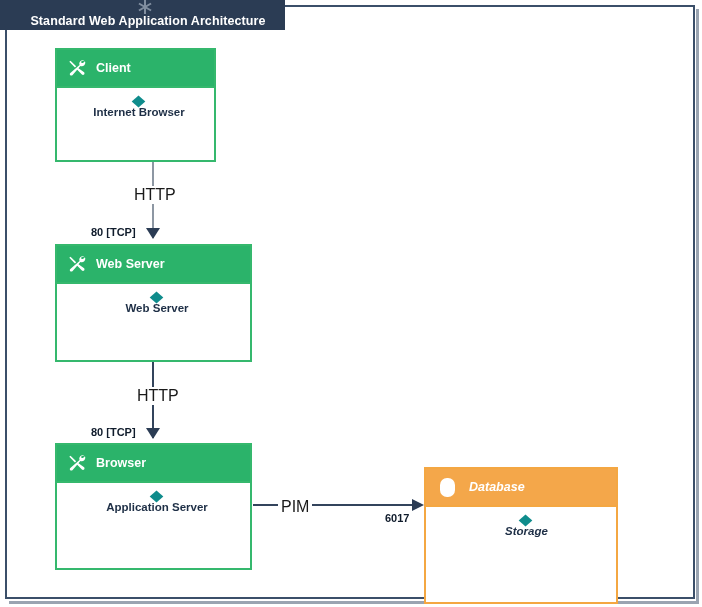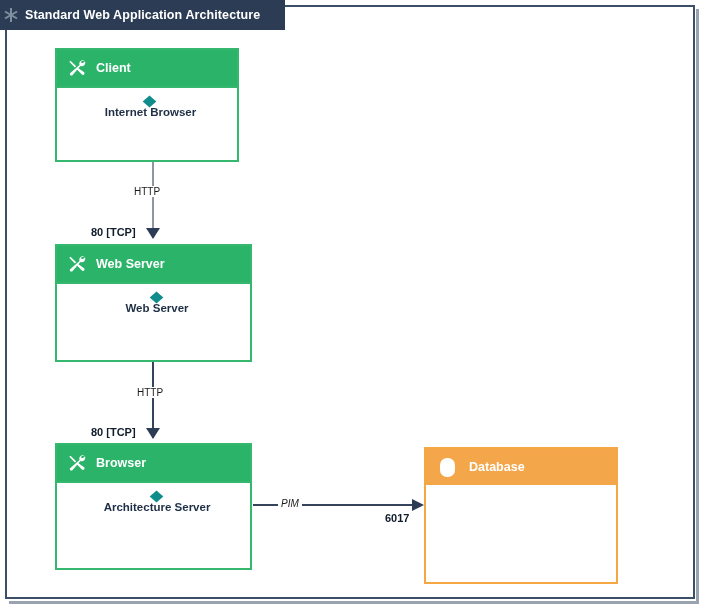--- a/index.html
+++ b/index.html
@@ -49,20 +49,21 @@
     left: 0px;
     top: 0px;
     width: 285px;
     height: 30px;
     background: #2b3c54;
     display: flex;
     align-items: center;
     padding-left: 4px;
     box-sizing: border-box;
     z-index: 20;
+    flex-direction: column;
   }
   #title-bar .title-text {
     color: #ffffff;
     font-size: 12.5px;
     font-weight: bold;
     letter-spacing: 0.1px;
     margin-left: 7px;
     white-space: nowrap;
   }
   .snow-icon {
@@ -182,21 +183,21 @@
   }
   .arrow-right {
     position: absolute;
     width: 0; height: 0;
     border-top: 6px solid transparent;
     border-bottom: 6px solid transparent;
     z-index: 6;
   }
   .conn-label {
     position: absolute;
-    font-size: 10px;
+    font-size: 16px;
     color: #1a1a1a;
     white-space: nowrap;
     z-index: 7;
     background: #ffffff;
     padding: 0 3px;
   }
   .conn-label.bold {
     font-weight: bold;
     color: #101c2c;
     font-size: 11px;
@@ -223,24 +224,24 @@
 <div class="conn-label" style="left:131px; top:186px;">HTTP</div>
 <div class="conn-label bold" style="left:88px; top:226px;">80 [TCP]</div>
 
 <div class="conn-line-v" style="left:152px; top:361px; height:77px; background:#33445c;"></div>
 <div class="arrow-down" style="left:146px; top:428px; border-top:11px solid #2b3c54;"></div>
 <div class="conn-label" style="left:134px; top:387px;">HTTP</div>
 <div class="conn-label bold" style="left:88px; top:426px;">80 [TCP]</div>
 
 <div class="conn-line-h" style="left:253px; top:504px; width:167px; background:#33445c;"></div>
 <div class="arrow-right" style="left:412px; top:499px; border-left:12px solid #2b3c54;"></div>
-<div class="conn-label" style="left:278px; top:498px;font-style:italic;">PIM</div>
+<div class="conn-label" style="left:278px; top:498px;">PIM</div>
 <div class="conn-label bold" style="left:382px; top:512px;">6017</div>
 
-<div class="node green" style="left:55px; top:48px; width:184px; height:114px;">
+<div class="node green" style="left:55px; top:48px; width:161px; height:114px;">
   <div class="node-header">
     <span class="tools-icon">
       <svg width="20" height="20" viewBox="0 0 24 24">
         <path d="M4.2 3.2 L2.8 4.6 L9.5 11.3 L11.0 9.8 Z" fill="#ffffff"></path>
         <path d="M12.6 11.4 L11.1 12.9 L17.9 19.8 C18.6 20.5 19.8 20.5 20.5 19.8 C21.2 19.1 21.2 17.9 20.5 17.2 Z" fill="#ffffff"></path>
         <path d="M20.8 3.1 C19.2 2.2 17.2 2.5 15.9 3.8 C14.7 5.1 14.4 6.9 15.1 8.4 L4.0 18.0 C3.2 18.7 3.2 19.9 3.9 20.6 C4.6 21.3 5.8 21.3 6.5 20.6 L16.1 9.5 C17.6 10.2 19.4 9.9 20.7 8.6 C22.0 7.3 22.3 5.4 21.5 3.8 L19.2 6.1 L17.3 5.9 L17.1 4.0 Z" fill="#ffffff"></path>
       </svg>
     </span>
     <span class="node-title">Client</span>
   </div>
@@ -278,23 +279,29 @@
         <path d="M4.2 3.2 L2.8 4.6 L9.5 11.3 L11.0 9.8 Z" fill="#ffffff"></path>
         <path d="M12.6 11.4 L11.1 12.9 L17.9 19.8 C18.6 20.5 19.8 20.5 20.5 19.8 C21.2 19.1 21.2 17.9 20.5 17.2 Z" fill="#ffffff"></path>
         <path d="M20.8 3.1 C19.2 2.2 17.2 2.5 15.9 3.8 C14.7 5.1 14.4 6.9 15.1 8.4 L4.0 18.0 C3.2 18.7 3.2 19.9 3.9 20.6 C4.6 21.3 5.8 21.3 6.5 20.6 L16.1 9.5 C17.6 10.2 19.4 9.9 20.7 8.6 C22.0 7.3 22.3 5.4 21.5 3.8 L19.2 6.1 L17.3 5.9 L17.1 4.0 Z" fill="#ffffff"></path>
       </svg>
     </span>
     <span class="node-title">Browser</span>
   </div>
   <div class="node-body" style="height:87px;">
     <div class="artifact">
       <span class="diamond-icon"></span>
-      <span class="artifact-label">Architecture Server</span>
+      <span class="artifact-label">Application Server</span>
     </div>
   </div>
 </div>
 
-<div class="node orange" style="left:424px; top:447px; width:194px; height:137px;">
+<div class="node orange" style="left:424px; top:467px; width:194px; height:137px;font-style:italic;">
   <div class="node-header" style="padding-left:14px;">
     <span class="db-icon"></span>
     <span class="node-title" style="margin-left:14px;">Database</span>
   </div>
+  <div class="node-body" style="height:87px; padding-left:12px;">
+    <div class="artifact">
+      <span class="diamond-icon"></span>
+      <span class="artifact-label">Storage</span>
+    </div>
+  </div>
 </div>
 
 </body></html>

